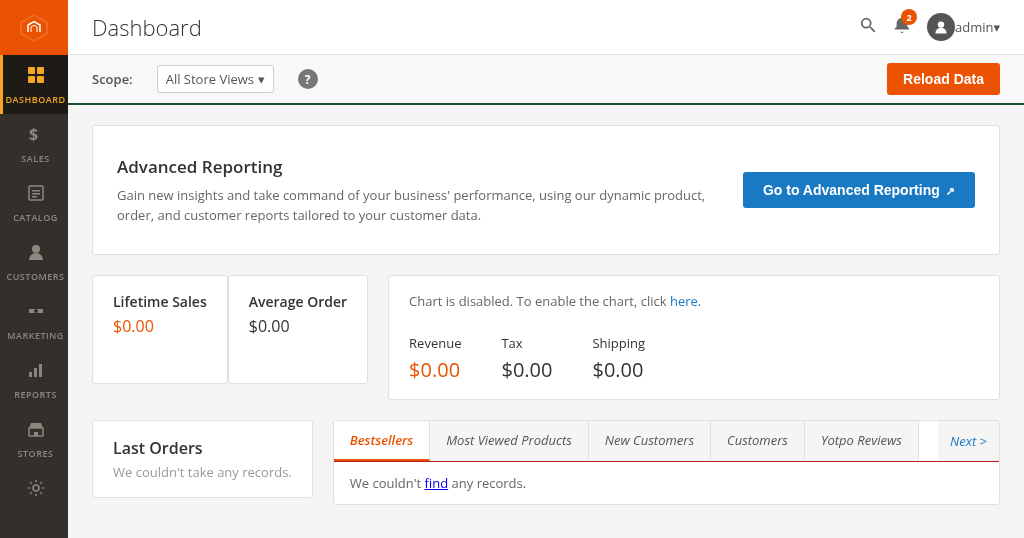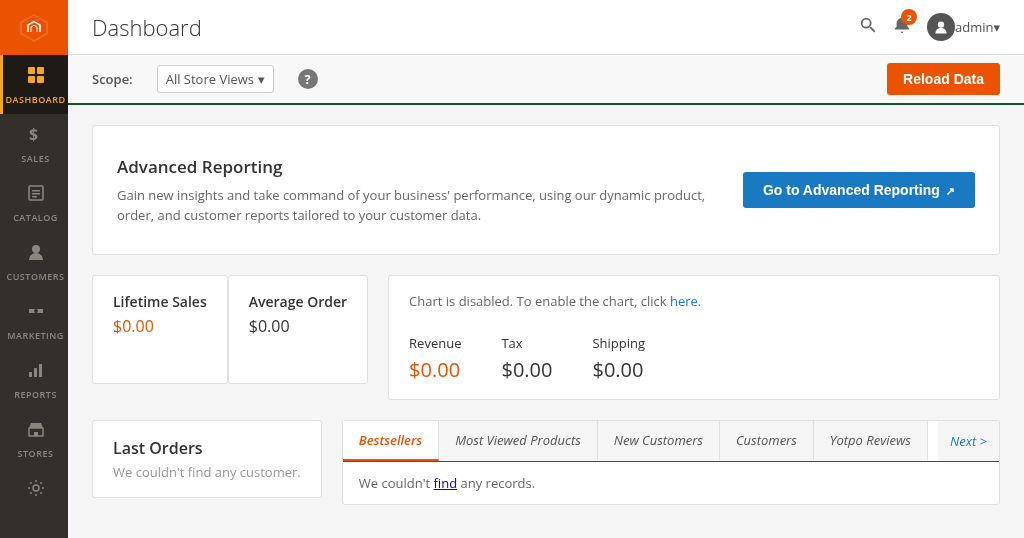--- a/index.html
+++ b/index.html
@@ -489,21 +489,21 @@
             <div class="value black">$0.00</div>
           </div>
         </div>
       </div>
     </div>
 
     <div class="bottom-section">
       <div style="display:flex; flex-direction:column; gap:0; min-width:220px;">
         <div class="last-orders">
           <h3>Last Orders</h3>
-          <p>We couldn't find any customer.</p>
+          <p>We couldn't take any records.</p>
         </div>
 
       </div>
 
       <div class="tabs-panel">
         <div class="tabs-header">
           <div class="tab-item active">Bestsellers</div>
           <div class="tab-item">Most Viewed Products</div>
           <div class="tab-item">New Customers</div>
           <div class="tab-item">Customers</div>

